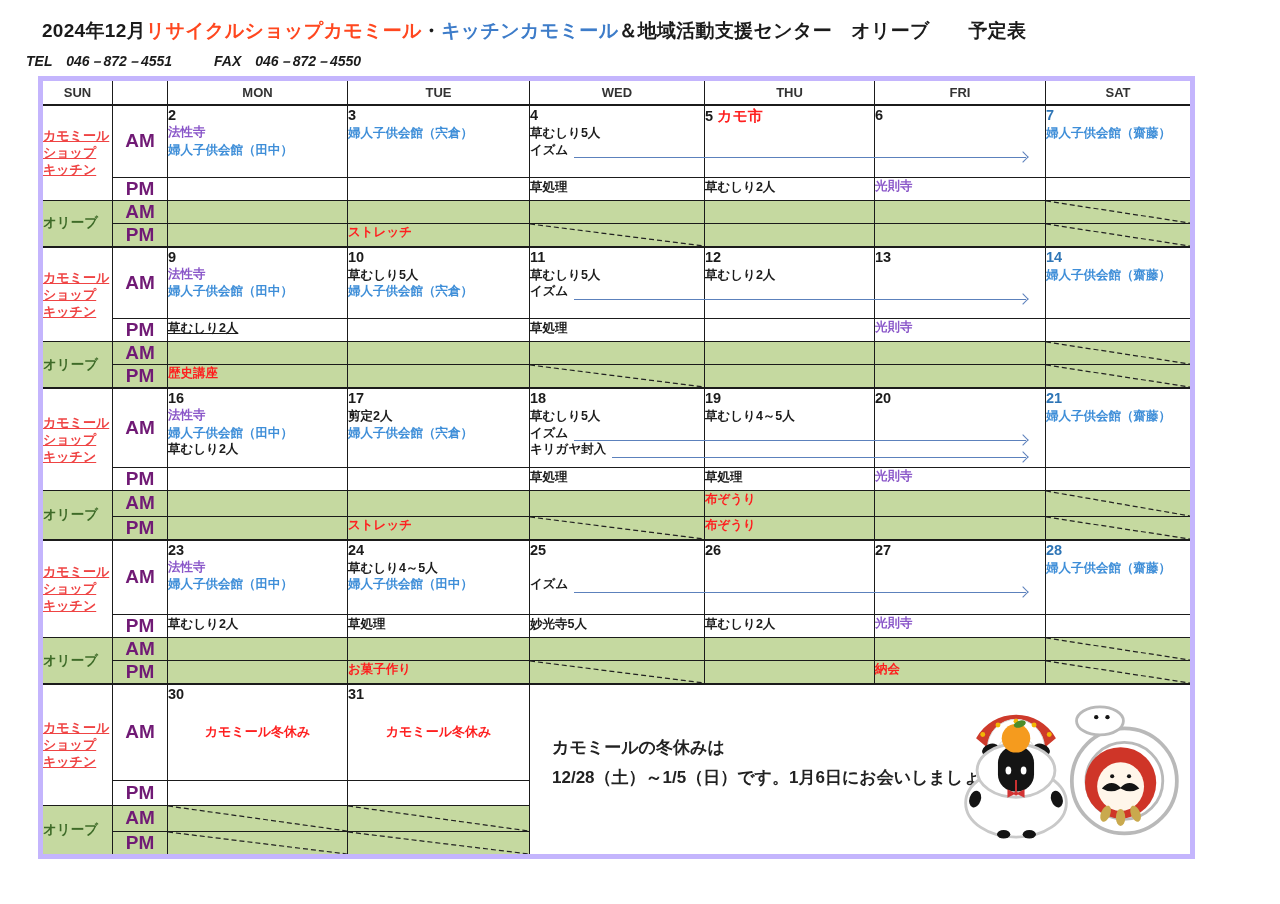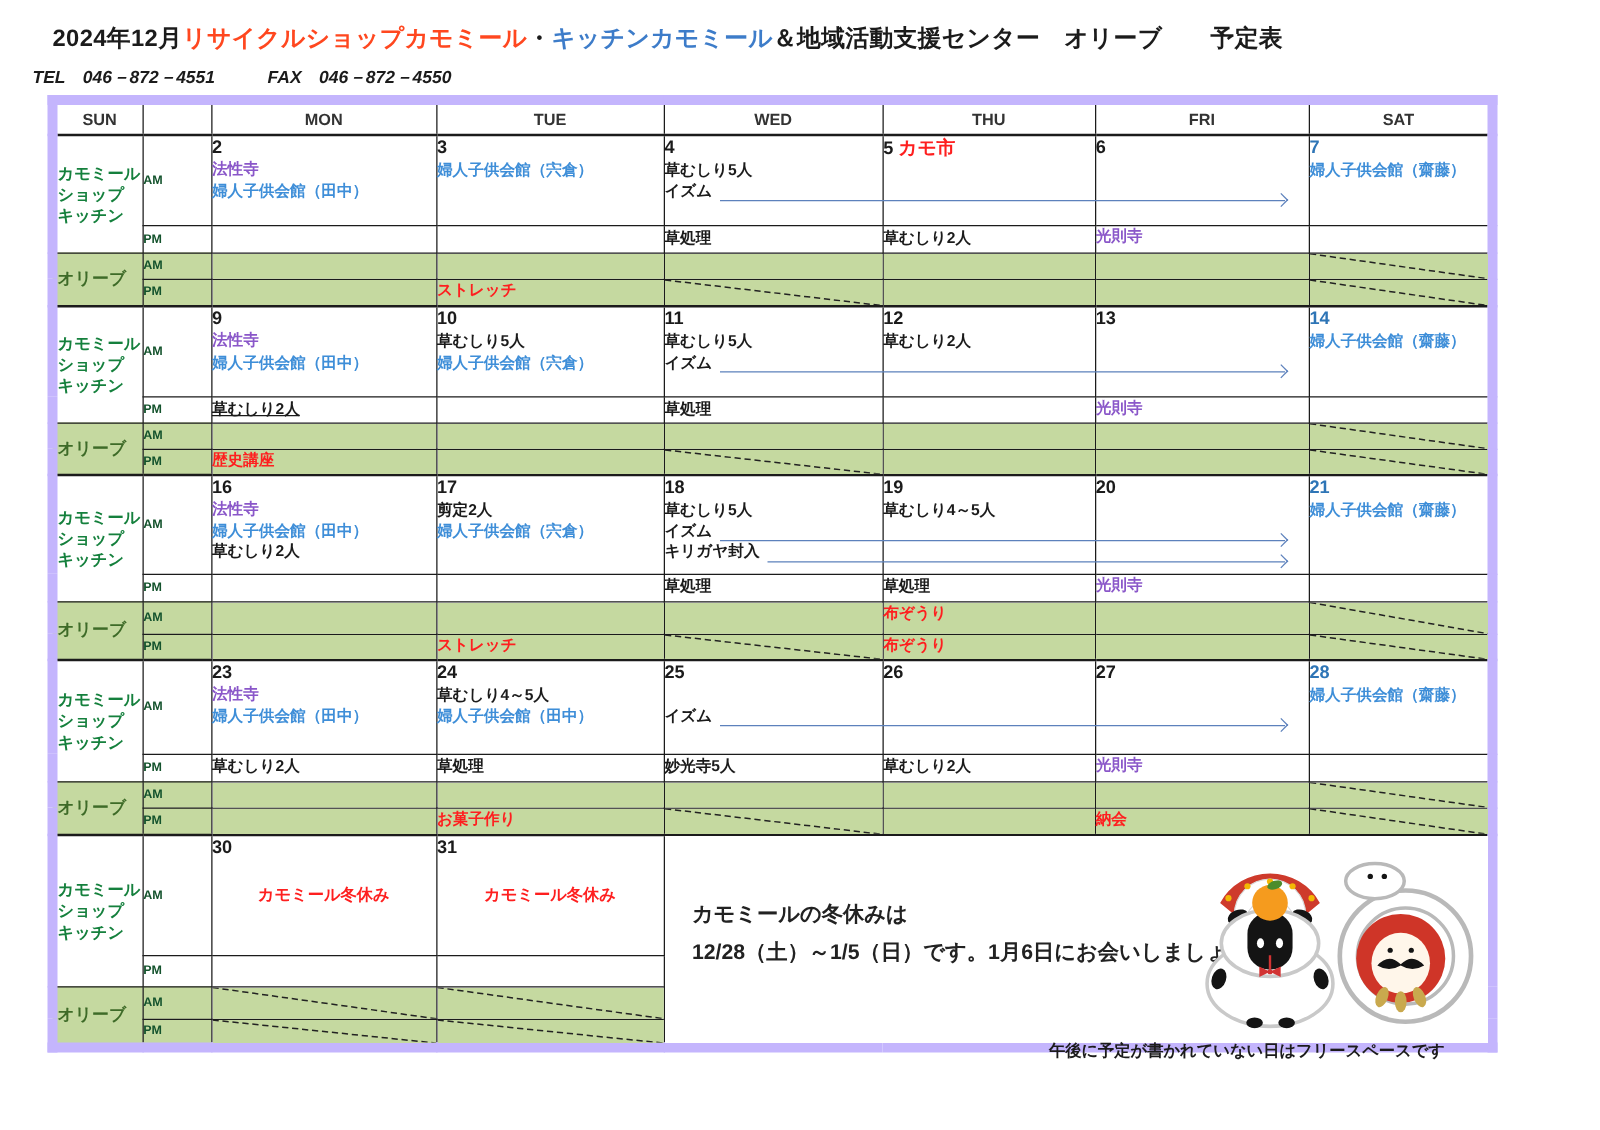--- a/index.html
+++ b/index.html
@@ -4,30 +4,30 @@
 <style>
   html,body{margin:0;padding:0;background:#fff;}
   .page{position:relative;width:1280px;height:904px;background:#fff;overflow:hidden;
         font-family:"Liberation Sans","DejaVu Sans",sans-serif;color:#1b1b1b;}
   .title{position:absolute;left:42px;top:18px;font-size:19px;font-weight:bold;white-space:nowrap;letter-spacing:.3px;}
   .t-month{}
   .t-red{color:#FF471F;}
   .t-blue{color:#3D7CC9;text-align:right;}
   .contact{position:absolute;left:26px;top:53px;width:1152px;text-align:left;font-size:14px;font-weight:bold;font-style:italic;}
   table.cal{position:absolute;left:38px;top:76px;border-collapse:collapse;table-layout:fixed;width:1152px;
-            background:#fff;border:8px solid #c4b5fd;}
+            background:#fff;border:5px solid #c4b5fd;}
   .cal th,.cal td{border:1.5px solid #1b1b1b;padding:0;}
   .cal thead th{height:23px;font-size:13px;font-weight:bold;color:#333;}
   .wd-sun{color:#F93B3B;}
   .wd-sat{color:#2E75B6;}
   tr.am-row>td{border-top-width:2px;}
   .sun-cell{vertical-align:middle;padding:2px 5px;font-weight:bold;}
-  .cham-cell{color:#15803d;font-size:13px;line-height:17px;}
+  .cham-cell{color:#ef4444;font-size:13px;line-height:17px;text-decoration:underline;}
   .olive-label-cell{background:#C5D9A0;color:#3E6B28;font-size:13.5px;}
-  .ampm-cell{vertical-align:middle;font-weight:bold;color:#14532d;font-size:10px;}
+  .ampm-cell{text-align:center;vertical-align:middle;font-weight:bold;color:#701a75;font-size:19px;}
   .green{background:#C5D9A0;}
   .olive-cell{background:#C5D9A0;}
   .day-cell{position:relative;vertical-align:top;padding:1px 5px;overflow:visible;}
   .date-row{font-size:14.5px;font-weight:bold;line-height:19px;color:#1b1b1b;}
   .d-blue{color:#2E75B6;}
   .d-black{color:#1b1b1b;}
   .date-suffix{margin-left:4px;font-size:15px;}
   .ev{font-size:12.5px;font-weight:bold;line-height:16.5px;white-space:nowrap;}
   .pm-cell .ev{line-height:18px;}
   .c-red{color:#FE1F1F;}
@@ -530,14 +530,13 @@
           </td>
           <td class="day-cell olive-cell">
             <svg class="diag-svg">
               <line x1="0" y1="0" x2="100%" y2="100%"></line>
             </svg>
           </td>
         </tr>
       </tbody>
   </table>
 
-  <div class="footer">午後に予定が書かれていない日はフリースペースです</div>
 </div>
 
 </body></html>

